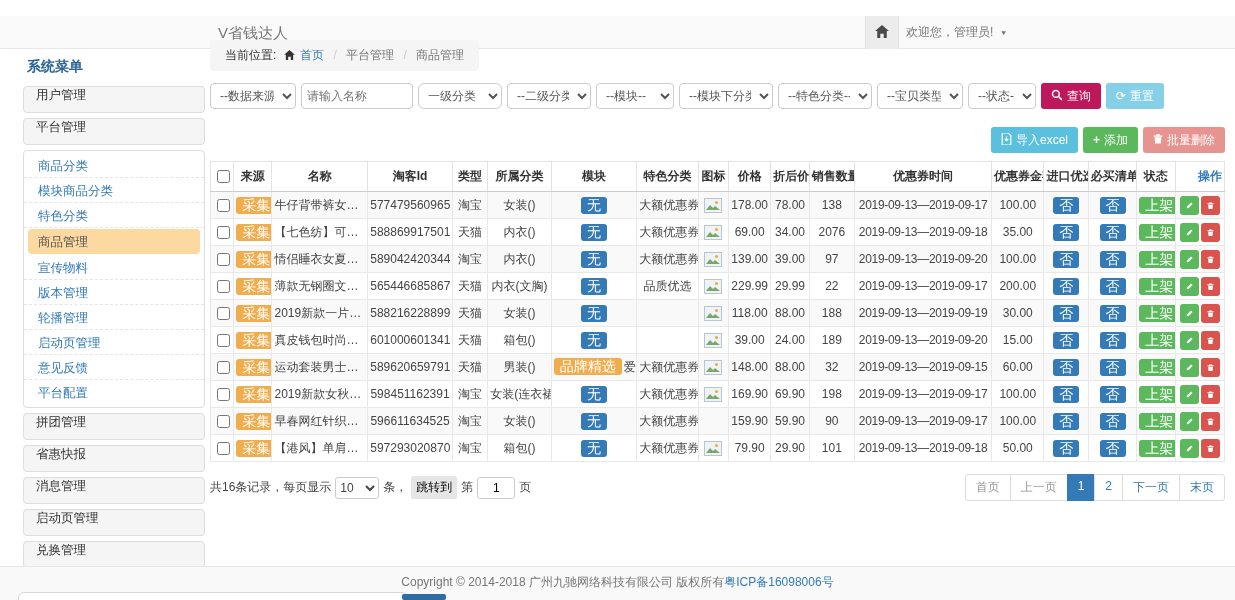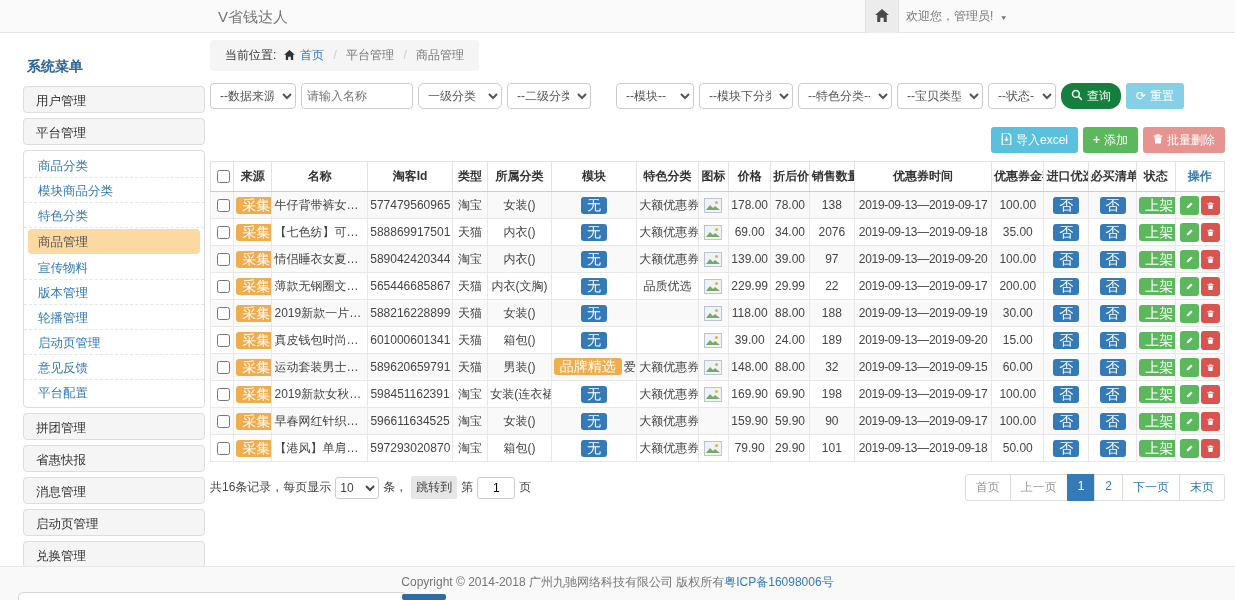--- a/index.html
+++ b/index.html
@@ -3,34 +3,34 @@
 <meta charset="utf-8">
 <style>
   * { box-sizing: border-box; }
   html,body { margin:0; padding:0; }
   body {
     width:1235px; height:600px; position:relative; overflow:hidden;
     background:#fff; font-family:"Liberation Sans","DejaVu Sans",sans-serif;
     font-size:12px; color:#333;
   }
   
-  .topbar { position:absolute; top:0; left:0; right:0; height:33px;
+  .topbar { position:absolute; top:16px; left:0; right:0; height:33px;
     background:#fafafa; border-bottom:1px solid #e7e7e7; }
   .brand { position:absolute; left:218px; top:0; line-height:33px;
     font-size:15px; color:#777; }
   .home-box { position:absolute; left:865px; top:0; width:34px; height:33px;
     background:#ececec; border-left:1px solid #e0e0e0; border-right:1px solid #e0e0e0;
     display:flex; align-items:center; justify-content:center; cursor:pointer; }
   .welcome { position:absolute; left:906px; top:0; line-height:33px; color:#777; cursor:pointer; }
   .caret { display:inline-block; font-size:8px; color:#777; margin-left:3px; transform:scaleY(.8); }
   
   .sidebar { position:absolute; left:23px; top:52px; width:182px; height:516px; overflow:hidden; }
   .sidebar-title { color:#2a6496; font-weight:bold; font-size:14px; padding:6px 4px 10px 4px; }
   .menu-group { background:#f5f5f5; border:1px solid #ddd; border-radius:4px;
-    padding:6px 12px; margin-bottom:5px; color:#333; font-size:12.5px; cursor:pointer; height:27px; }
+    padding:0 12px; margin-bottom:5px; color:#333; font-size:12.5px; cursor:pointer; height:27px; }
   .submenu { background:#fff; border:1px solid #ddd; border-radius:4px; margin-bottom:5px; padding:2px 0; }
   .submenu-item { padding:5px 14px; color:#337ab7; font-size:12.5px; cursor:pointer;
     border-bottom:1px dashed #e5e5e5; height:25px; }
   .submenu-item:last-child { border-bottom:none; }
   .submenu-item.active { background:#fdd9a2; border-radius:4px; margin:1px 4px; padding:5px 10px;
     color:#555; border-bottom:none; }
   
   .main { position:absolute; left:210px; top:40px; width:1015px; }
   .breadcrumb { display:inline-block; background:#f5f5f5; border-radius:4px;
     padding:7px 15px; margin-top:0; color:#333; }
@@ -41,40 +41,40 @@
   
   .filters { display:flex; gap:5px; margin-top:12px; align-items:center; }
   .controls { display:flex; gap:5px; align-items:center; }
   .controls select, .controls input {
     height:26px; border:1px solid #ccc; border-radius:4px; background:#fff;
     font-size:12px; color:#555; padding:0 5px; font-family:inherit; }
   .controls select:nth-of-type(1){ width:86px; }
   .controls input{ width:112px; }
   .controls select:nth-of-type(2){ width:84px;border-radius:6px; }
   .controls select:nth-of-type(3){ width:84px; }
-  .controls select:nth-of-type(4){ width:78px;margin-left:20px; }
+  .controls select:nth-of-type(4){ width:78px; }
   .controls select:nth-of-type(5){ width:94px; }
   .controls select:nth-of-type(6){ width:94px; }
   .controls select:nth-of-type(7){ width:86px; }
   .controls select:nth-of-type(8){ width:68px; }
   .btn { display:inline-flex; align-items:center; gap:4px; height:26px; border:none;
     border-radius:3px; color:#fff; font-size:12px; padding:0 10px; cursor:pointer;
     font-family:inherit; white-space:nowrap; }
-  .btn-primary { background:#15803d;border-radius:12px; }
+  .btn-primary { background:#be185d; }
   .btn-reset { background:#85d0e7; }
   .btn-info { background:#5bc0de; }
   .btn-success { background:#5cb85c; }
   .btn-danger-soft { background:#d9534f; opacity:.62;align-items:center; }
   
   .toolbar { display:flex; justify-content:flex-end; gap:5px; margin-top:18px; }
   
   table.grid { width:100%; border-collapse:collapse; table-layout:fixed; margin-top:8px; }
   .grid th { font-weight:bold; font-size:12px; color:#333; padding:5px 2px; text-align:center;
     border:1px solid #e3e3e3; border-bottom:1px solid #ccc; background:#fff; white-space:nowrap; overflow:hidden; }
-  .grid th.ops-head { color:#337ab7; }
+  .grid th.ops-head { color:#337ab7;text-align:right; }
   .grid td { border:1px solid #e8e8e8; text-align:center; padding:2px; height:27px;
     font-size:12px; color:#444; white-space:nowrap; overflow:hidden; }
   .grid tbody tr:nth-child(odd){ background:#f9f9f9; }
   .c-name { text-overflow:ellipsis; overflow:hidden; }
   .c-id { font-size:11px; color:#555; }
   .c-time { font-size:10.5px; letter-spacing:-0.3px; color:#555; }
   .badge { display:inline-block; border-radius:3px; color:#fff; font-size:14px;
     padding:2px 6px; line-height:13px; cursor:pointer; }
   .badge-orange { background:#f0ad4e; }
   .badge-blue { background:#337ab7; }
@@ -85,21 +85,21 @@
   .mini-edit { background:#5cb85c; }
   .mini-del { background:#d9534f; }
   .icon-img { vertical-align:middle; }
   
   .pager { display:flex; justify-content:space-between; align-items:center; margin-top:12px; }
   .pager-left { display:flex; align-items:center; gap:4px; color:#444; }
   .pager-left select { height:22px; border:1px solid #ccc; border-radius:3px; width:44px;
     font-size:12px; color:#444; font-family:inherit; background:#fff; }
   .pager-left input { width:38px; height:22px; border:1px solid #ccc; border-radius:3px;
     text-align:center; font-size:12px; font-family:inherit; }
-  .jump-chip { background:#e6e6e6; color:#404040; padding:3px 5px; border-radius:2px; cursor:pointer; }
+  .jump-chip { background:#e6e6e6; color:#000000; padding:3px 5px; border-radius:2px; cursor:pointer; }
   .pager-right { display:flex; }
   .page-btn { border:1px solid #ddd; background:#fff; padding:4px 10px; font-size:12px;
     margin-left:-1px; cursor:pointer; color:#337ab7; text-decoration:none; }
   .page-btn:first-child { border-radius:3px 0 0 3px; margin-left:0; }
   .page-btn:last-child { border-radius:0 3px 3px 0; }
   .page-btn.disabled { color:#999; cursor:default; }
   .page-btn.active { background:#337ab7; border-color:#337ab7; color:#fff; }
   
   .footer { position:absolute; left:0; right:0; top:566px; height:34px; background:#f9f9f9;
     border-top:1px solid #e7e7e7; text-align:center; line-height:30px; color:#767676; z-index:2; }

